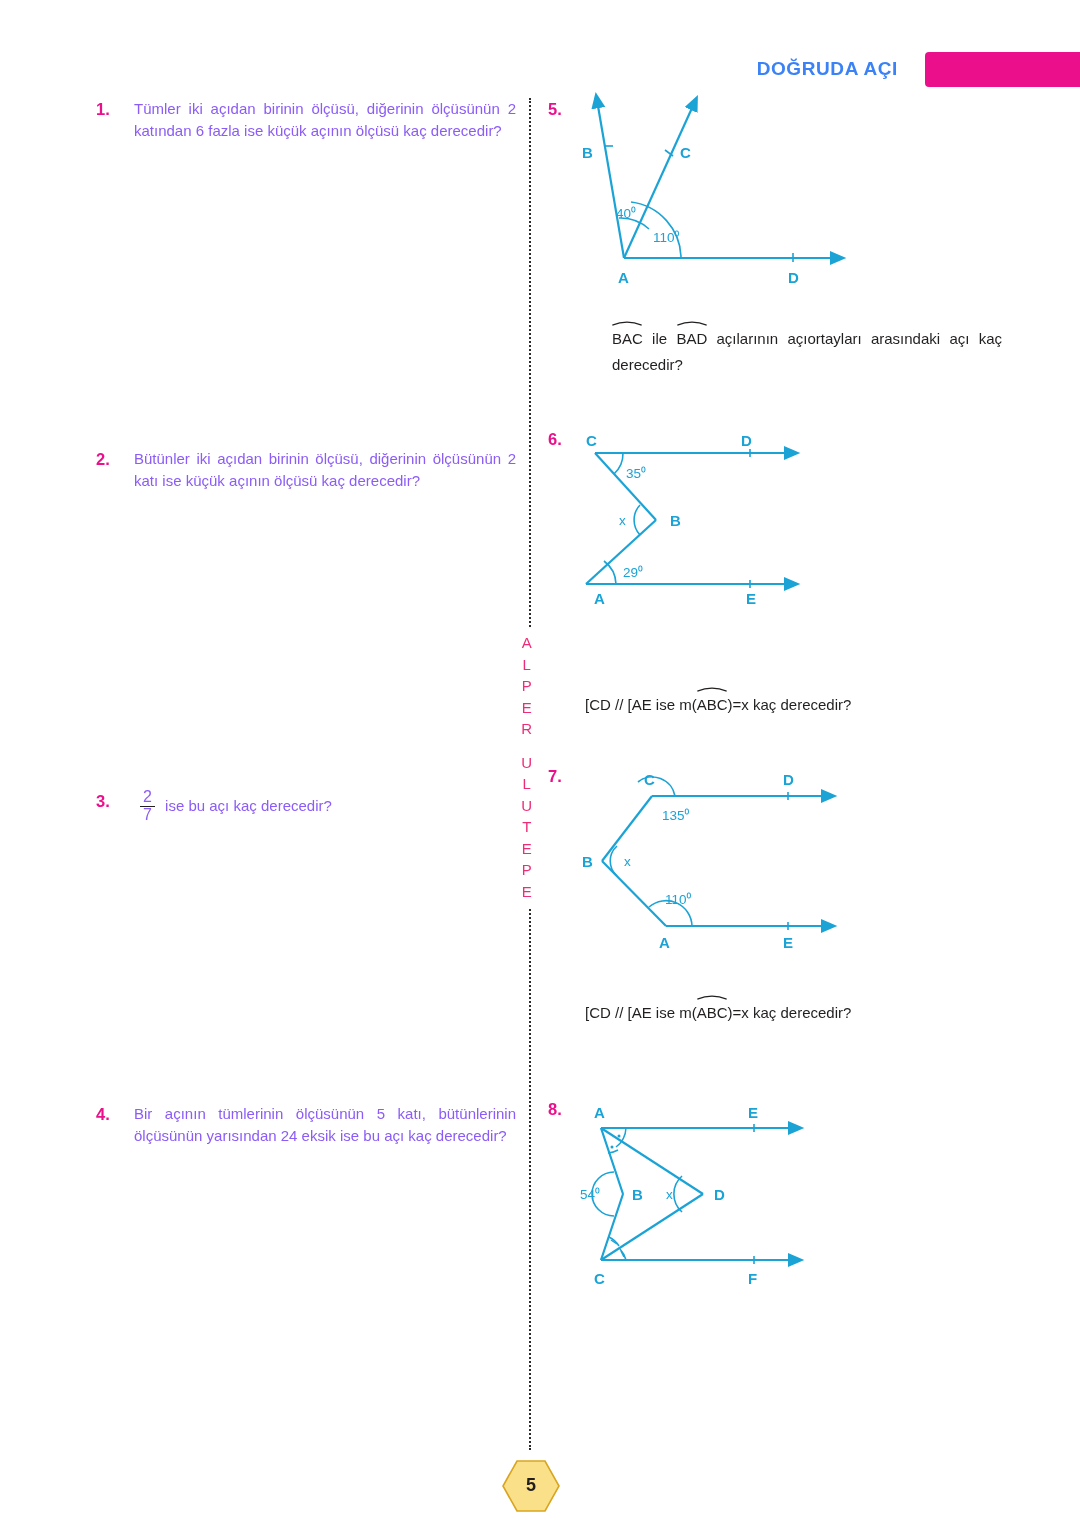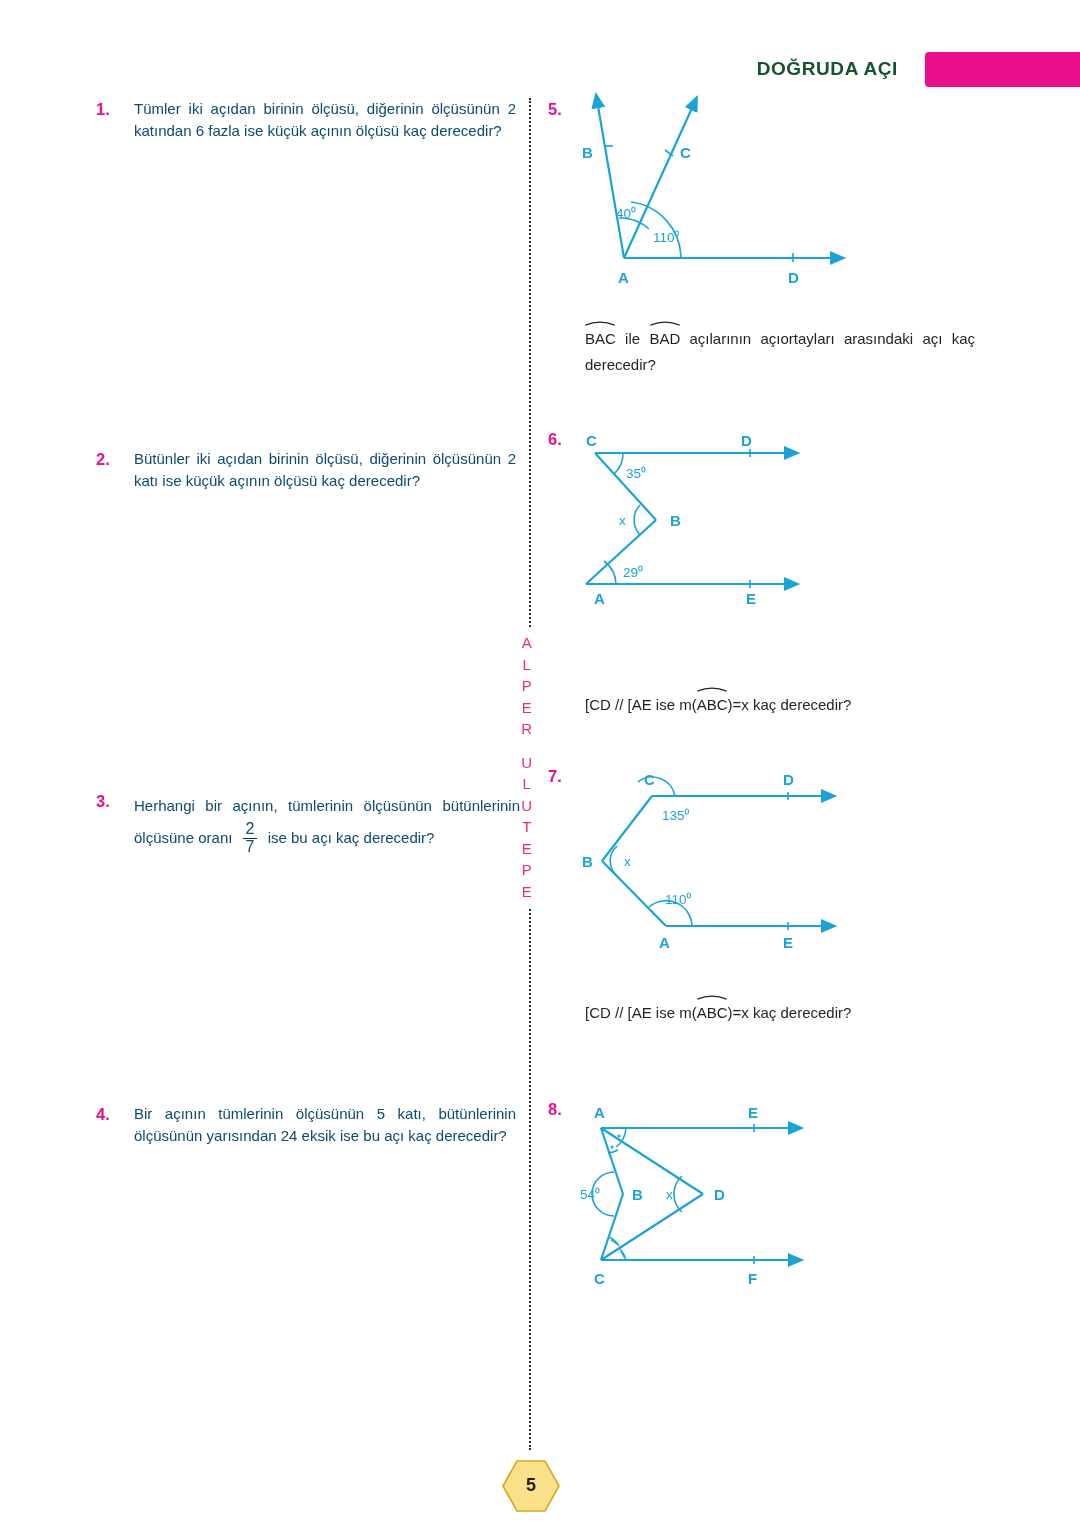--- a/index.html
+++ b/index.html
@@ -27,21 +27,21 @@
     width: 1080px;
     height: 38px;
   }
   .header-title {
     position: absolute;
     right: 182px;
     top: 6px;
     font-size: 19px;
     font-weight: bold;
     letter-spacing: 0.6px;
-    color: #14532d;
+    color: #3b82f6;
     font-family: "Liberation Sans", sans-serif;
   }
   .header-bar {
     position: absolute;
     right: 0;
     top: 0;
     width: 155px;
     height: 35px;
     background: #ec0f8c;
     border-radius: 4px 0 0 4px;
@@ -95,21 +95,21 @@
     flex: 0 0 38px;
     line-height: 22px;
     font-family: "Liberation Sans", sans-serif;
   }
   .q-body {
     flex: 1 1 auto;
   }
   .q-text {
     font-size: 15px;
     line-height: 21.5px;
-    color: #0c4a6e;
+    color: #8b5cf6;
     text-align: justify;
     font-family: "Liberation Sans", sans-serif;
   }
 
   
   .frac {
     display: inline-block;
     vertical-align: middle;
     text-align: center;
     line-height: 1.05;
@@ -220,21 +220,20 @@
     <div class="q-num">2.</div>
     <div class="q-body">
       <div class="q-text">Bütünler iki açıdan birinin ölçüsü, diğerinin ölçüsünün 2 katı ise küçük açının ölçüsü kaç derecedir?</div>
     </div>
   </div>
 
   <div class="q" style="left:96px; top:790px; width:424px;">
     <div class="q-num">3.</div>
     <div class="q-body">
       <div class="q-text" style="line-height:32px;">
-        <span>Herhangi bir açının, tümlerinin ölçüsünün bütünlerinin ölçüsüne oranı</span>
         <span class="frac">
           <span class="num">2</span>
           <span class="den">7</span>
         </span>
         <span>ise bu açı kaç derecedir?</span>
       </div>
     </div>
   </div>
 
   <div class="q" style="left:96px; top:1103px; width:420px;">
@@ -271,21 +270,21 @@
 
       <text class="fig-label" x="2" y="62">B</text>
       <text class="fig-label" x="100" y="62">C</text>
       <text class="fig-label" x="38" y="187">A</text>
       <text class="fig-label" x="208" y="187">D</text>
       <text class="fig-ang" x="36" y="122">40⁰</text>
       <text class="fig-ang" x="73" y="146">110⁰</text>
     </svg>
   </div>
 
-  <div class="fig-prompt" style="left:585px; top:324px; width:390px;">
+  <div class="fig-prompt" style="left:612px; top:324px; width:390px;">
     <span class="hat">
       <svg class="hat-arc" viewBox="0 0 40 8" preserveAspectRatio="none">
           <path d="M1,7 Q20,0 39,7" fill="none" stroke="#221f1f" stroke-width="1.3"></path>
         </svg>
       <span>BAC</span>
     </span><span> ile </span><span class="hat">
       <svg class="hat-arc" viewBox="0 0 40 8" preserveAspectRatio="none">
           <path d="M1,7 Q20,0 39,7" fill="none" stroke="#221f1f" stroke-width="1.3"></path>
         </svg>
       <span>BAD</span>

